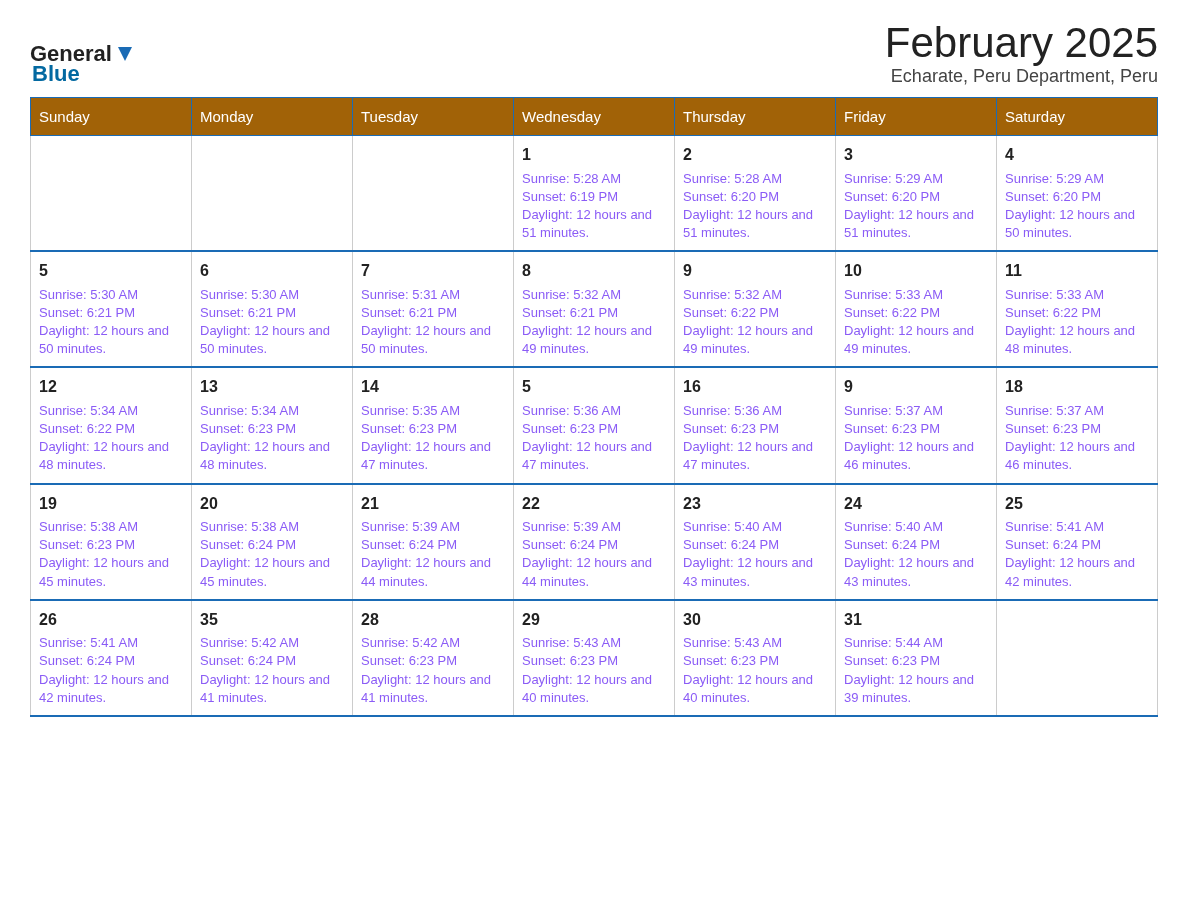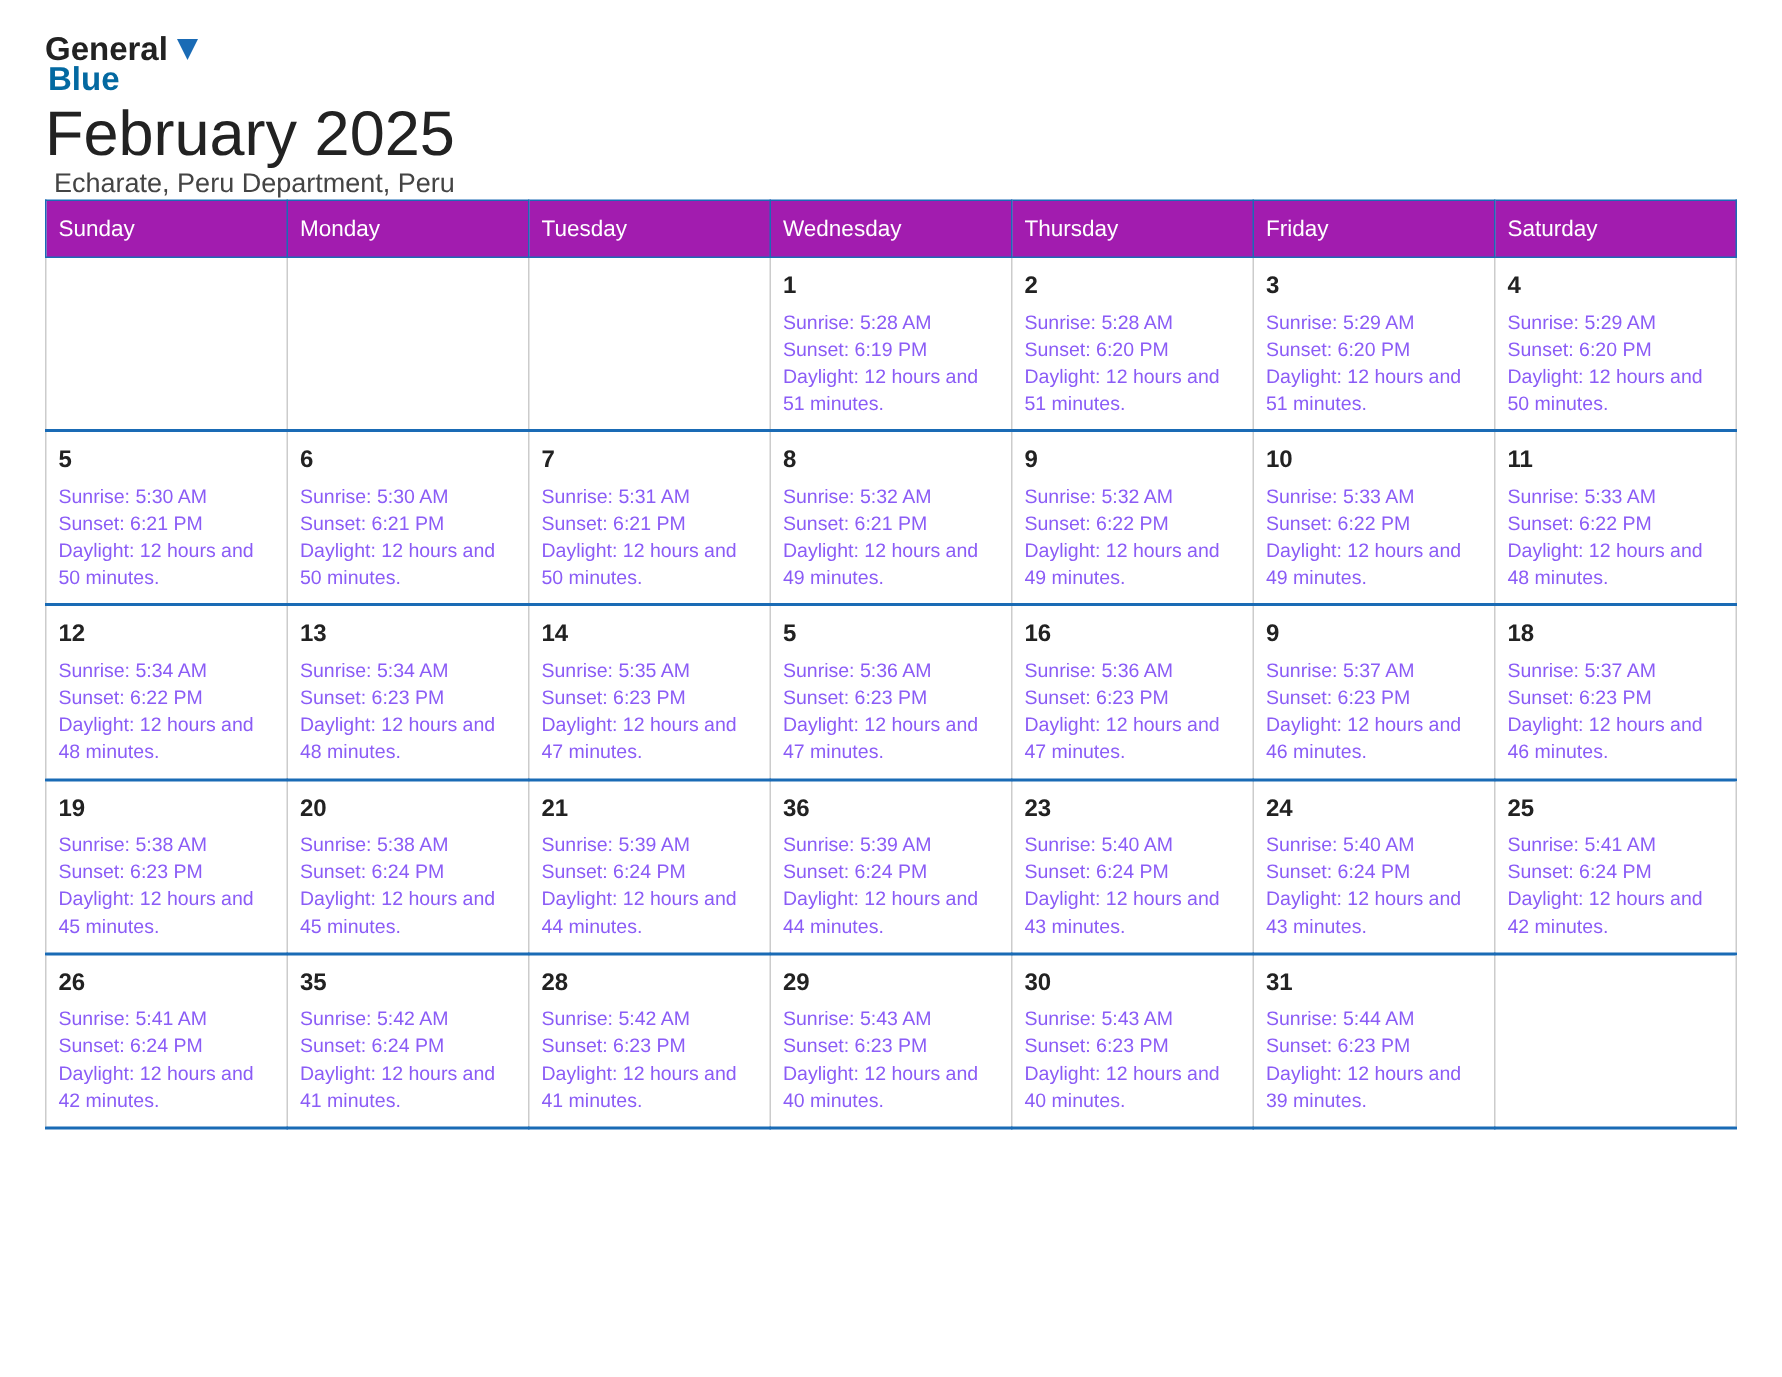--- a/index.html
+++ b/index.html
@@ -7,22 +7,22 @@
       font-family: Arial, sans-serif;
       background: #fff;
       color: #222;
       padding: 20px 30px;
       width: 1188px;
       min-height: 918px;
     }
     .header {
       display: flex;
       justify-content: space-between;
-      align-items: flex-start;
-      flex-direction: column;
+      align-items: flex-end;
+      margin-bottom: 10px;
     }
     .logo {
       display: flex;
       align-items: center;
       gap: 4px;
     }
     .logo-text-general {
       font-size: 22px;
       font-weight: bold;
       color: #222;
@@ -45,21 +45,21 @@
       font-size: 18px;
       font-weight: normal;
       color: #444;
     }
     table {
       width: 100%;
       border-collapse: collapse;
       table-layout: fixed;
     }
     thead tr {
-      background-color: #a21caf;
+      background-color: #a16207;
       color: #fff;
     }
     thead th {
       padding: 10px 8px;
       font-size: 15px;
       font-weight: normal;
       text-align: left;
       border: 1px solid #1a6bb5;
     }
     tbody td {
@@ -212,21 +212,21 @@
         </td>
         <td>
           <div class="day-num">20</div>
           <div class="day-info">Sunrise: 5:38 AM<br>Sunset: 6:24 PM<br>Daylight: 12 hours and 45 minutes.</div>
         </td>
         <td>
           <div class="day-num">21</div>
           <div class="day-info">Sunrise: 5:39 AM<br>Sunset: 6:24 PM<br>Daylight: 12 hours and 44 minutes.</div>
         </td>
         <td>
-          <div class="day-num">36</div>
+          <div class="day-num">22</div>
           <div class="day-info">Sunrise: 5:39 AM<br>Sunset: 6:24 PM<br>Daylight: 12 hours and 44 minutes.</div>
         </td>
         <td>
           <div class="day-num">23</div>
           <div class="day-info">Sunrise: 5:40 AM<br>Sunset: 6:24 PM<br>Daylight: 12 hours and 43 minutes.</div>
         </td>
         <td>
           <div class="day-num">24</div>
           <div class="day-info">Sunrise: 5:40 AM<br>Sunset: 6:24 PM<br>Daylight: 12 hours and 43 minutes.</div>
         </td>

